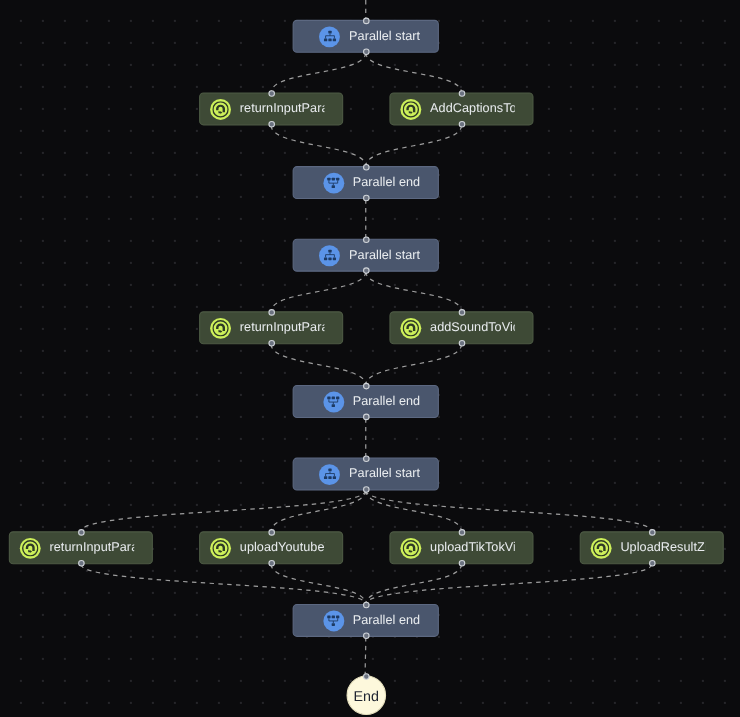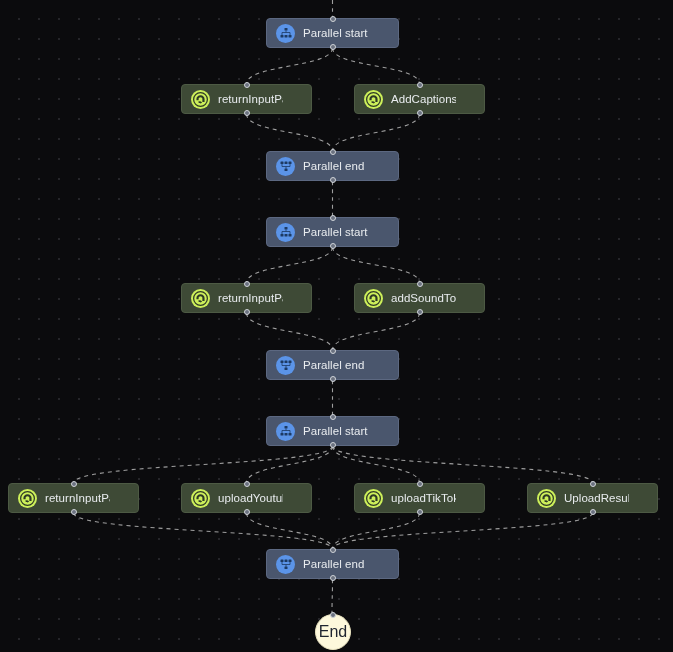--- a/index.html
+++ b/index.html
@@ -34,22 +34,23 @@
     opacity: 0.85;
   }
   .node {
     position: absolute;
     box-sizing: border-box;
     display: flex;
     align-items: center;
     height: 30px;
     border-radius: 4px;
     padding-left: 9px;
-    padding-right: 28px;
+    padding-right: 16px;
     z-index: 5;
+    justify-content: flex-end;
   }
   .node-parallel {
     background: #4a566d;
     border: 1px solid #5c6881;
   }
   .node-lambda {
     background: #3e4a36;
     border: 1px solid #4d5a44;
   }
   .node-label {
@@ -96,21 +97,21 @@
     border-radius: 50%;
     background: #fdf8dc;
     border: 1px solid #e8e2bf;
     display: flex;
     align-items: center;
     justify-content: center;
     z-index: 5;
   }
   .end-label {
     color: #1f2430;
-    font-size: 16px;
+    font-size: 13px;
   }
 </style>
 </head>
 <body>
 
 <div id="canvas">
 
   <svg id="edge-layer">
       <path d="M 332.5 0 C 332.5 14, 332.5 4, 332.5 18" class="edge"></path>
       <path d="M 332.5 48 C 332.5 67.8, 246.5 64.2, 246.5 84" class="edge"></path>

